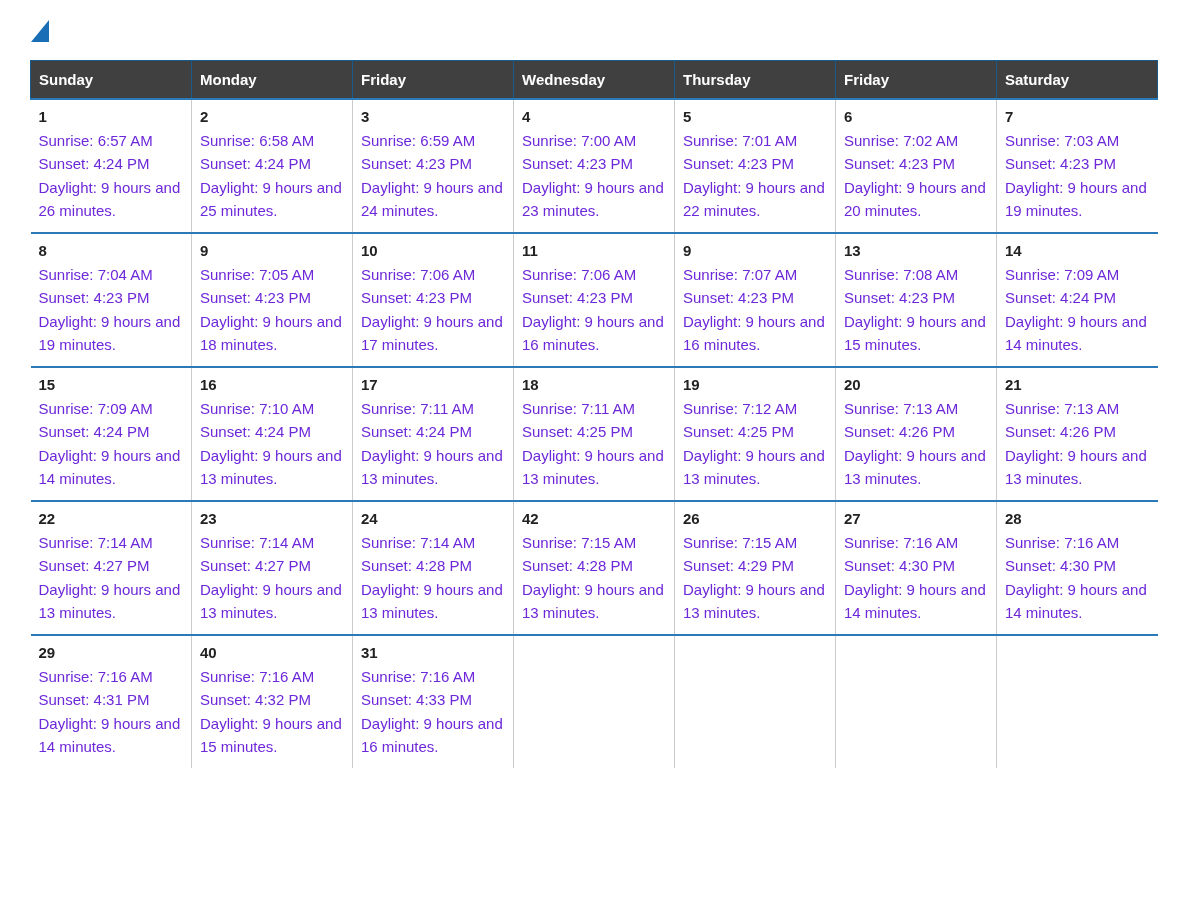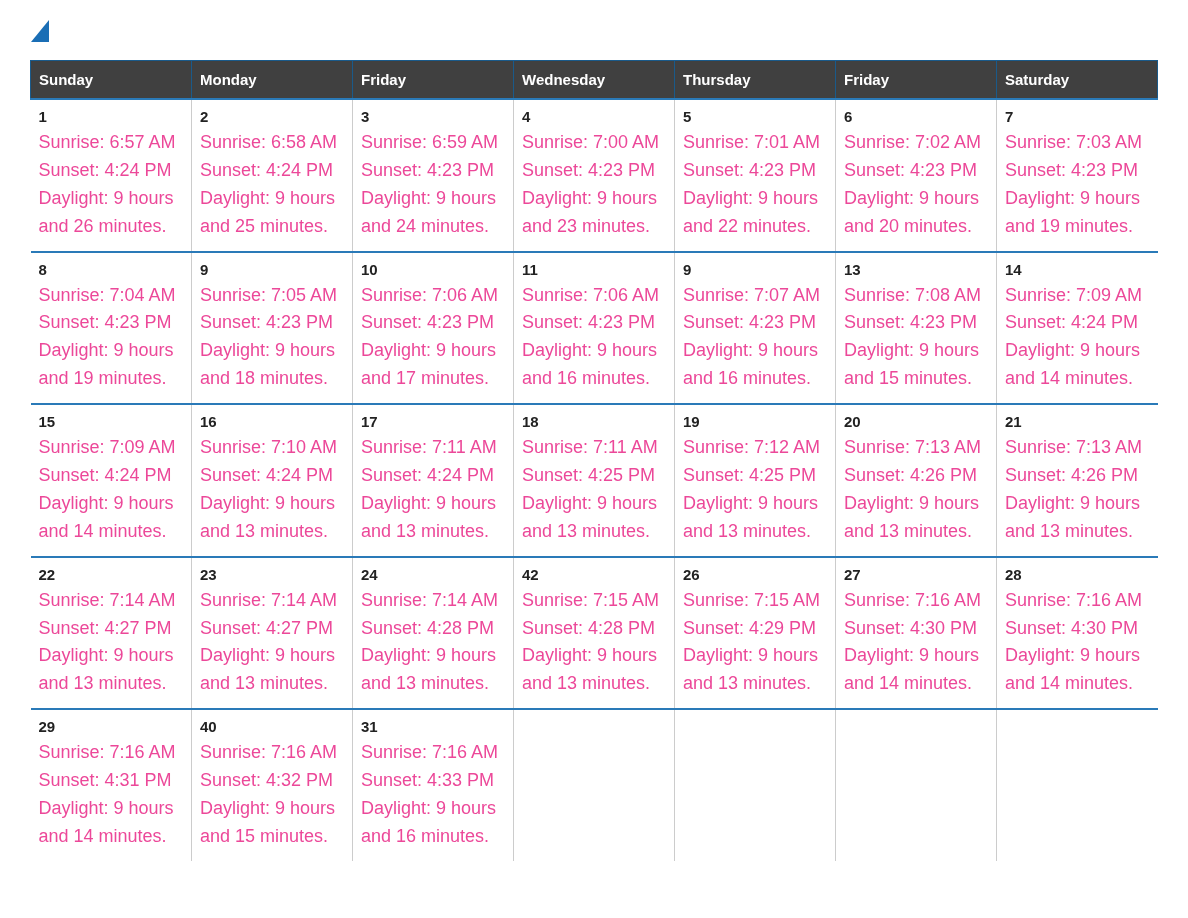--- a/index.html
+++ b/index.html
@@ -67,23 +67,23 @@
       border-right: none;
     }
     .day-number {
       font-size: 15px;
       font-weight: bold;
       color: #222;
       display: block;
       margin-bottom: 4px;
     }
     .day-info {
-      font-size: 18px;
+      font-size: 15px;
       line-height: 1.55;
-      color: #ec4899;
+      color: #6d28d9;
     }
     .empty-cell {
       background: #fff;
     }
     .logo-row {
       display: flex;
       align-items: center;
     }
     .logo-text-general {
       font-size: 30px;

